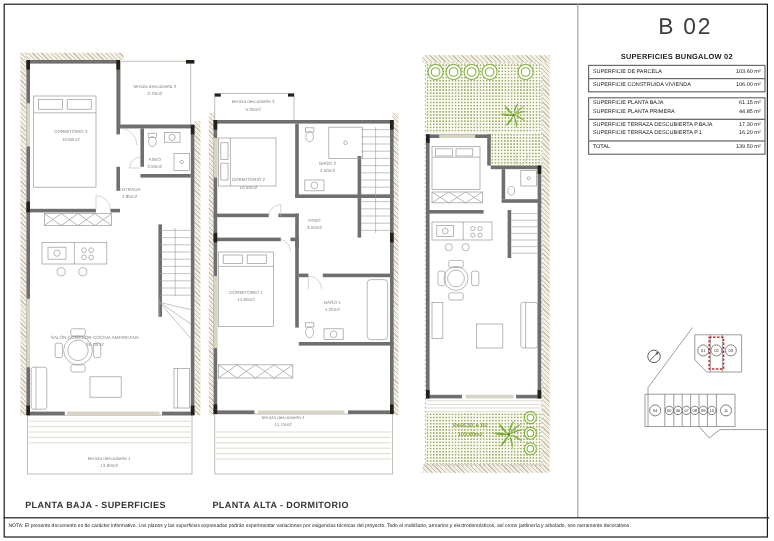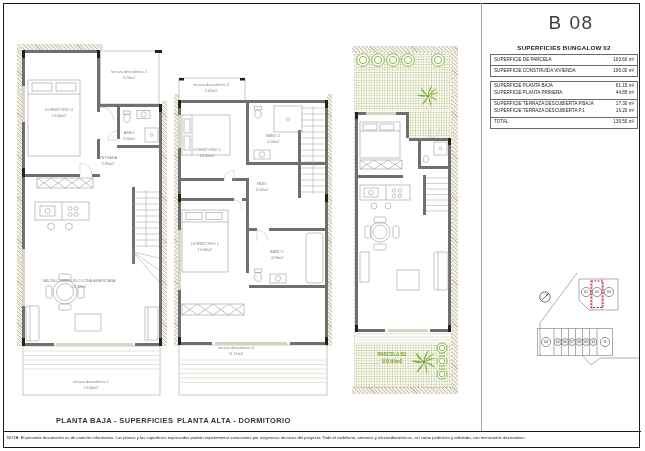--- a/index.html
+++ b/index.html
@@ -191,21 +191,21 @@
     </div>
     <div class="rl" style="left:62px;top:241px;">
       <span>SALÓN-COMEDOR-COCINA AMERICANA</span>
       <span>26.10m2</span>
     </div>
     <div class="rl" style="left:74px;top:342px;">
       <span>terraza descubierta 1</span>
       <span>13.60m2</span>
     </div>
   </div>
-  <div class="caption" style="left:21px;top:416px;margin-left:35px;">PLANTA BAJA - SUPERFICIES</div>
+  <div class="caption" style="left:21px;top:416px;">PLANTA BAJA - SUPERFICIES</div>
 
   <div class="plan" style="left:174px;top:70px;width:158px;height:330px;">
     <div class="hatch" style="left:0;top:24px;width:5px;height:252px;"></div>
     <div class="hatch" style="left:153px;top:24px;width:5px;height:252px;"></div>
     <svg viewBox="0 0 158 330" width="158" height="330">
       <g class="thin">
         <rect x="5" y="8" width="66" height="24"></rect>
         <rect x="5" y="275" width="148" height="50"></rect>
       </g>
       <g class="slat">
@@ -495,21 +495,21 @@
         </g>
         <circle cx="0" cy="0" r="1" fill="#5d7f23"></circle>
       </g>
     </svg>
     <div class="plabel" style="left:40px;top:313px;">
       <span>PARCELA B2</span>
       <span>103.60m2</span>
     </div>
   </div>
 
-  <div class="unit-title">B 08</div>
+  <div class="unit-title">B 02</div>
   <div class="ttitle">SUPERFICIES BUNGALOW 02</div>
 
   <div class="stable">
     <div class="tbox">
       <div class="tline">
         <span class="tl">SUPERFICIE DE PARCELA</span>
         <span class="tv">103.60 m²</span>
       </div>
     </div>
     <div class="tbox">

